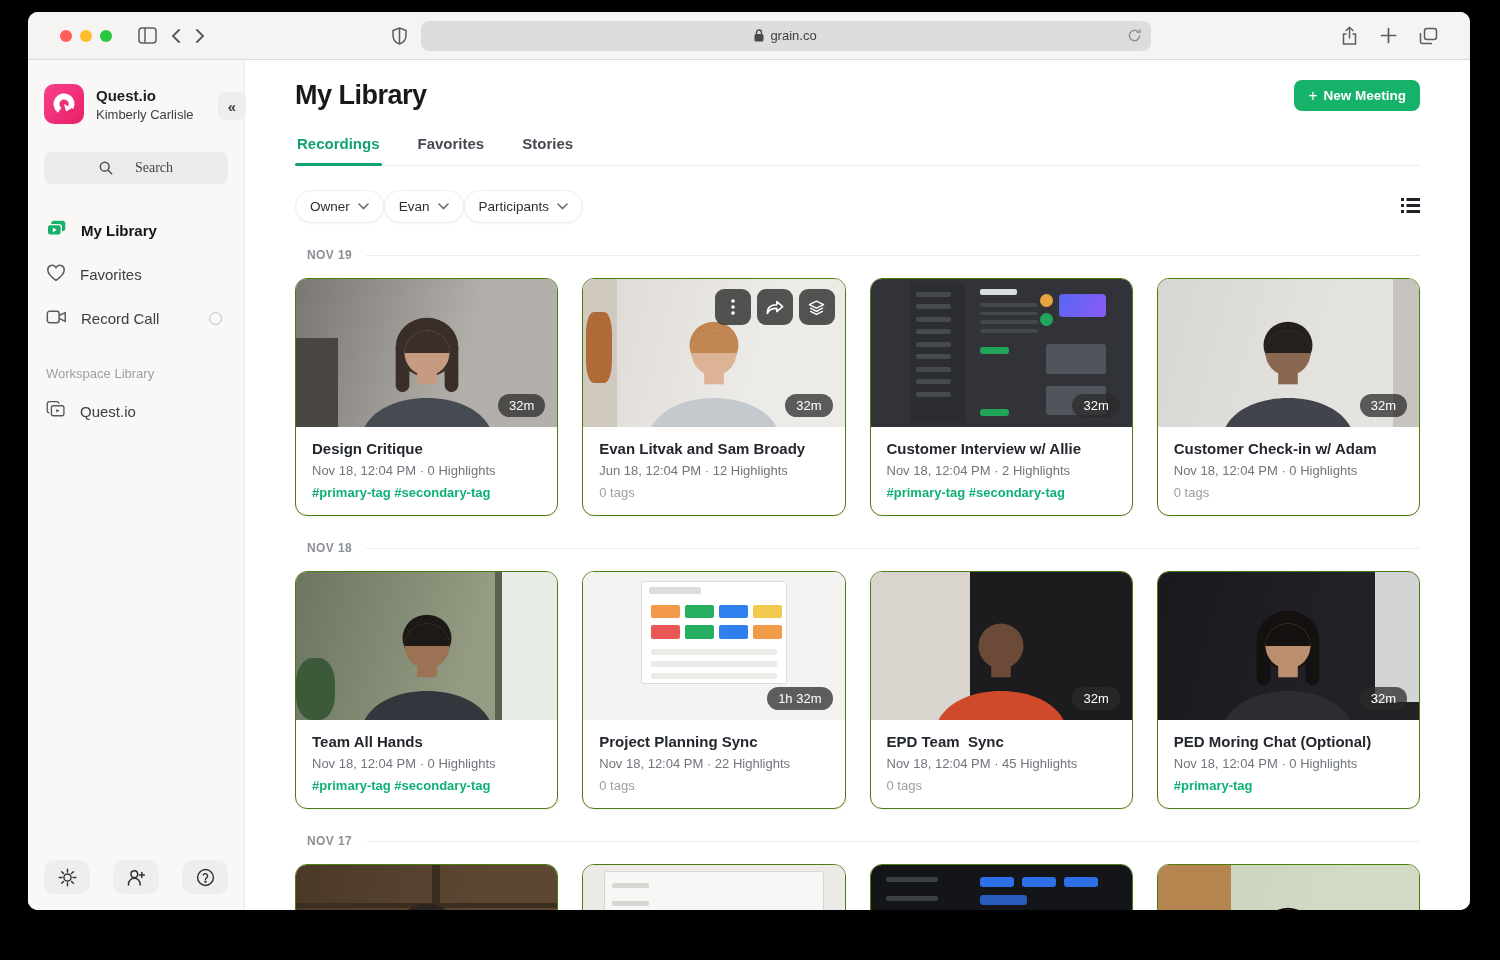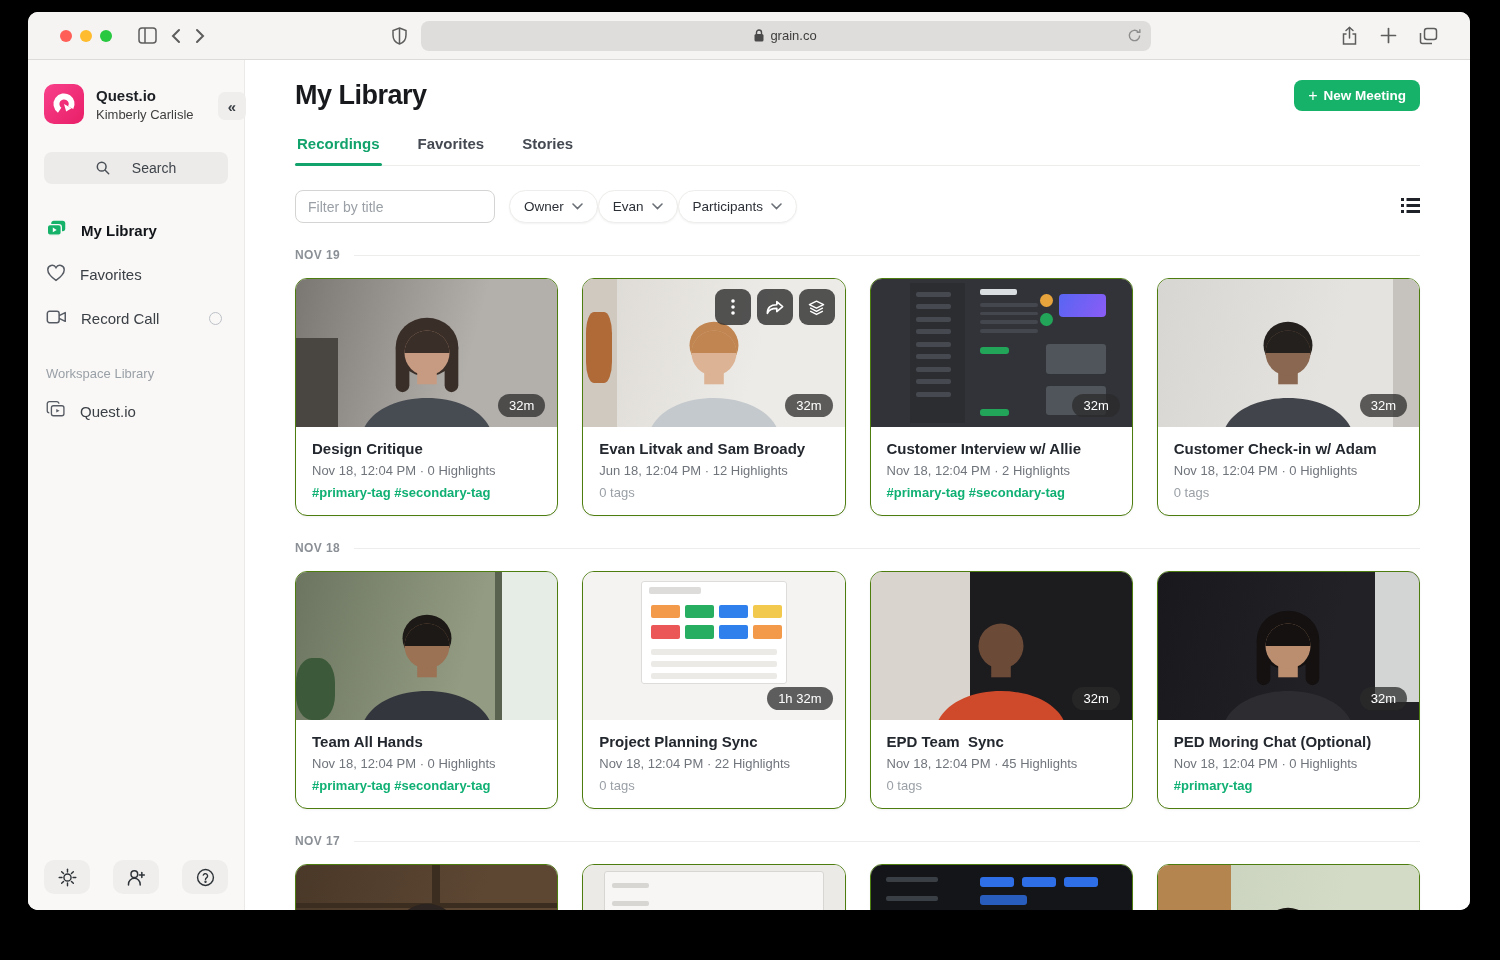--- a/index.html
+++ b/index.html
@@ -27,21 +27,21 @@
   .sidebar { width:217px; flex:0 0 217px; background:#f9f8f6; border-right:1px solid #ebeae8;
     padding:24px 16px 16px; position:relative; display:flex; flex-direction:column; }
   .ws-head { display:flex; gap:12px; align-items:center; }
   .ws-logo { width:40px; height:40px; border-radius:10px; flex:0 0 40px;
     background:linear-gradient(135deg,#f8418a 0%,#e91e68 100%); display:flex; align-items:center; justify-content:center; }
   .ws-name { font-size:15px; font-weight:700; color:#1c1f24; }
   .ws-user { font-size:13px; color:#404040; margin-top:3px; }
   .collapse-btn { position:absolute; top:32px; right:-2px; width:28px; height:28px; border-radius:7px;
     background:#efeeec; border:none; color:#3a3f45; font-size:15px; font-weight:700; cursor:default; }
   .search-btn { margin-top:28px; height:32px; border-radius:8px; background:#ecebe9; border:none;
-    display:flex; align-items:center; justify-content:center; gap:22px; font-size:14px; color:#3f444b; cursor:default; font-family:Liberation Sans, sans-serif;}
+    display:flex; align-items:center; justify-content:center; gap:22px; font-size:14px; color:#3f444b; cursor:default; font-family:Liberation Serif, serif;}
   .nav { margin-top:24px; display:flex; flex-direction:column; }
   .nav-item { height:44px; display:flex; align-items:center; gap:14px; cursor:default; border:none; background:none; font-family:inherit; text-align:left; padding:0 2px;}
   .nav-item .lbl { font-size:15px; color:#3b4046; font-weight:500; }
   .nav-item.active .lbl { color:#111418; font-weight:700; }
   .nav-item .trail-dot { margin-left:auto; margin-right:4px; width:13px; height:13px; border-radius:50%; border:1.5px solid #bcc1c7; }
   .side-section-lbl { margin-top:26px; font-size:13px; color:#9aa0a7; padding-left:2px; }
   .ws-items { margin-top:8px; }
   .side-bottom { margin-top:auto; display:flex; justify-content:space-between; }
   .side-bottom button { width:46px; height:34px; border-radius:10px; background:#efeeec; border:none;
     display:flex; align-items:center; justify-content:center; color:#2e3338; cursor:default; }
@@ -64,21 +64,21 @@
     font-size:14px; color:#30343a; font-family:inherit; background:#fff; }
   .filter-input::placeholder { color:#9aa0a6; }
   .pill { height:33px; padding:0 14px; border-radius:999px; background:#fff; border:1px solid #eeedeb;
     box-shadow:0 1px 2px rgba(0,0,0,0.05); display:flex; align-items:center; gap:8px;
     font-size:13.5px; color:#2b2f36; font-weight:500; cursor:default; font-family:inherit;}
   .pill svg { color:#6b7077; }
   .view-toggle { margin-left:auto; background:none; border:none; color:#1f2329; cursor:default; }
 
   .section { margin-top:25px; }
   .sec-head { display:flex; align-items:center; gap:14px; margin-bottom:16px; }
-  .sec-date { font-size:12px; font-weight:600; letter-spacing:0.4px; color:#8b9096; }
+  .sec-date { font-size:12px; font-weight:600; letter-spacing:0.4px; color:#8b9096;margin-left:12px; }
   .sec-line { flex:1; height:1px; background:#ededeb; }
   .grid { display:grid; grid-template-columns:repeat(4,1fr); gap:24px; }
 
   .card { border:1px solid #4d7c0f; border-radius:12px; background:#fff; overflow:hidden;
     box-shadow:0 1px 3px rgba(0,0,0,0.05); cursor:default; }
   .thumb { position:relative; height:148px; overflow:hidden; }
   .thumb svg.person { position:absolute; bottom:0; left:50%; transform:translateX(-50%); height:82%; width:100%; }
   .dur-badge { position:absolute; right:12px; bottom:10px; background:rgba(43,43,43,0.75); color:#fff;
     font-size:13px; padding:5px 11px; border-radius:999px; line-height:1; }
   .card-actions { position:absolute; top:10px; right:10px; display:flex; gap:6px; }
@@ -267,21 +267,20 @@
         </button>
       </div>
 
       <div class="tabs" id="tabs">
           <button class="tab active">Recordings</button>
           <button class="tab">Favorites</button>
           <button class="tab">Stories</button>
         </div>
 
       <div class="toolbar">
-        <input class="filter-input" value="" placeholder="Filter by title" style="">
         <div style="display:flex;" id="pills">
             <button class="pill">
               <span>Owner</span>
               <span style="display:flex;">
                 <svg width="11" height="7" viewBox="0 0 11 7" fill="none" stroke="currentColor" stroke-width="1.6" stroke-linecap="round">
                   <polyline points="1,1 5.5,5.5 10,1"></polyline>
                 </svg>
               </span>
             </button>
             <button class="pill">

